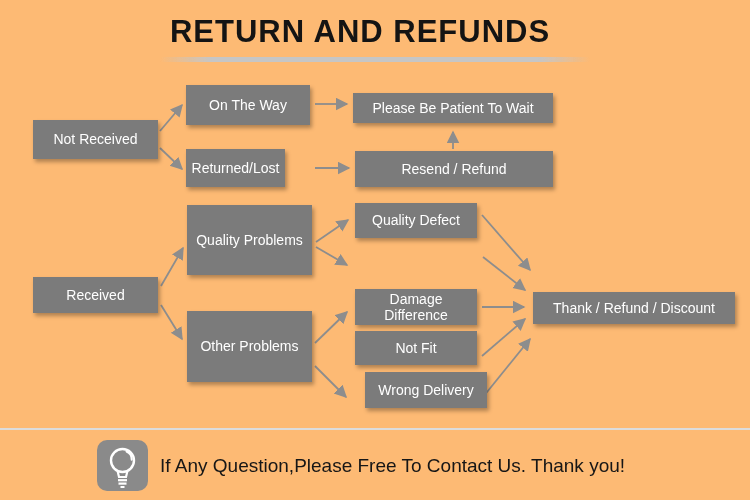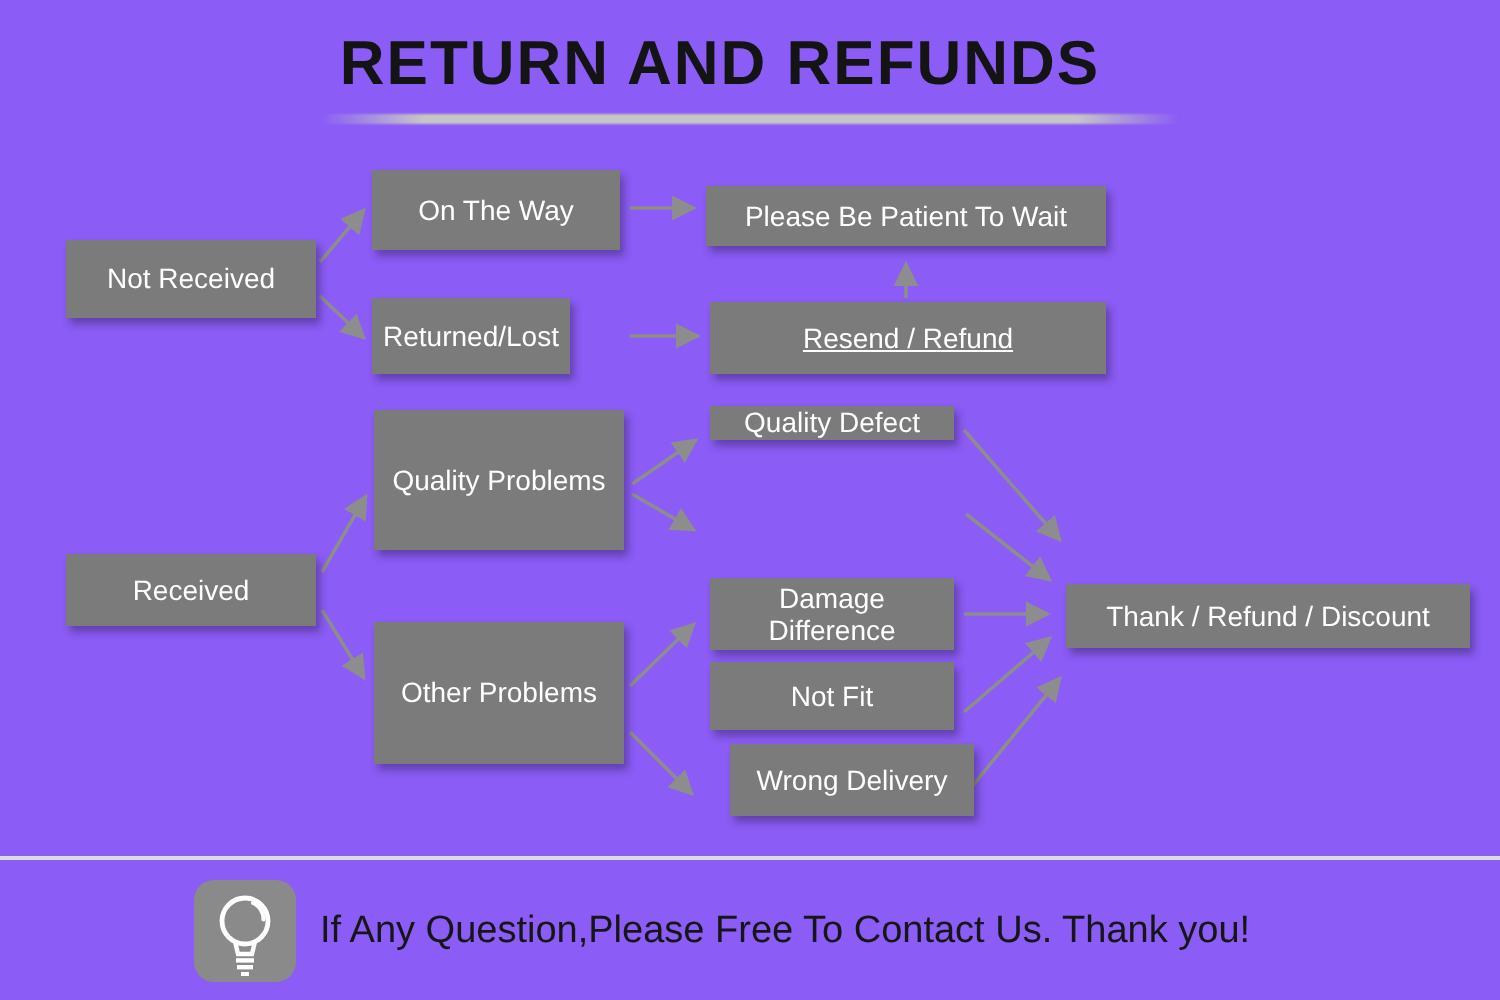--- a/index.html
+++ b/index.html
@@ -1,18 +1,18 @@
 <!DOCTYPE html>
 <html><head>
 <meta charset="utf-8">
 <style>
   html,body{margin:0;padding:0;background:#ffffff;}
   .canvas{
     position:relative;width:750px;height:500px;overflow:hidden;
-    background:#8b5cf6;font-family:"Liberation Sans","DejaVu Sans",sans-serif;
+    background:#fdba74;font-family:"Liberation Sans","DejaVu Sans",sans-serif;
   }
   .title{
     position:absolute;left:0;top:14px;width:720px;text-align:center;
     font-size:31px;font-weight:700;color:#141414;letter-spacing:1px;margin:0;
   }
   .title-divider{
     position:absolute;left:160px;top:57px;width:430px;height:5px;border-radius:3px;
     background:linear-gradient(to right, rgba(200,200,200,0), #c6c6c6 12%, #c6c6c6 88%, rgba(200,200,200,0));
     filter:blur(0.6px);
   }
@@ -64,25 +64,25 @@
       <line x1="482" y1="307" x2="524" y2="307" marker-end="url(#ah)"></line>
       <line x1="482" y1="356" x2="525" y2="319" marker-end="url(#ah)"></line>
       <line x1="483" y1="397" x2="530" y2="339" marker-end="url(#ah)"></line>
     </g>
   </svg>
 
   <div class="node" style="left:33px;top:120px;width:125px;height:39px;text-align:center;">Not Received</div>
   <div class="node" style="left:186px;top:85px;width:124px;height:40px;">On The Way</div>
   <div class="node" style="left:186px;top:149px;width:99px;height:38px;">Returned/Lost</div>
   <div class="node" style="left:353px;top:93px;width:200px;height:30px;">Please Be Patient To Wait</div>
-  <div class="node" style="left:355px;top:151px;width:198px;height:36px;text-decoration:underline;">Resend / Refund</div>
+  <div class="node" style="left:355px;top:151px;width:198px;height:36px;">Resend / Refund</div>
   <div class="node" style="left:33px;top:277px;width:125px;height:36px;">Received</div>
   <div class="node" style="left:187px;top:205px;width:125px;height:70px;">Quality Problems</div>
   <div class="node" style="left:187px;top:311px;width:125px;height:71px;">Other Problems</div>
-  <div class="node" style="left:355px;top:203px;width:122px;height:17px;">Quality Defect</div>
+  <div class="node" style="left:355px;top:203px;width:122px;height:35px;">Quality Defect</div>
   <div class="node" style="left:355px;top:289px;width:122px;height:36px;">Damage Difference</div>
   <div class="node" style="left:355px;top:331px;width:122px;height:34px;">Not Fit</div>
   <div class="node" style="left:365px;top:372px;width:122px;height:36px;">Wrong Delivery</div>
   <div class="node" style="left:533px;top:292px;width:202px;height:32px;">Thank / Refund / Discount</div>
 
   <div class="footer-divider"></div>
 
   <div class="bulb-badge">
     <svg width="51" height="51" viewBox="0 0 51 51">
       <circle cx="25.5" cy="20.5" r="11.5" fill="none" stroke="#ffffff" stroke-width="2.4"></circle>

